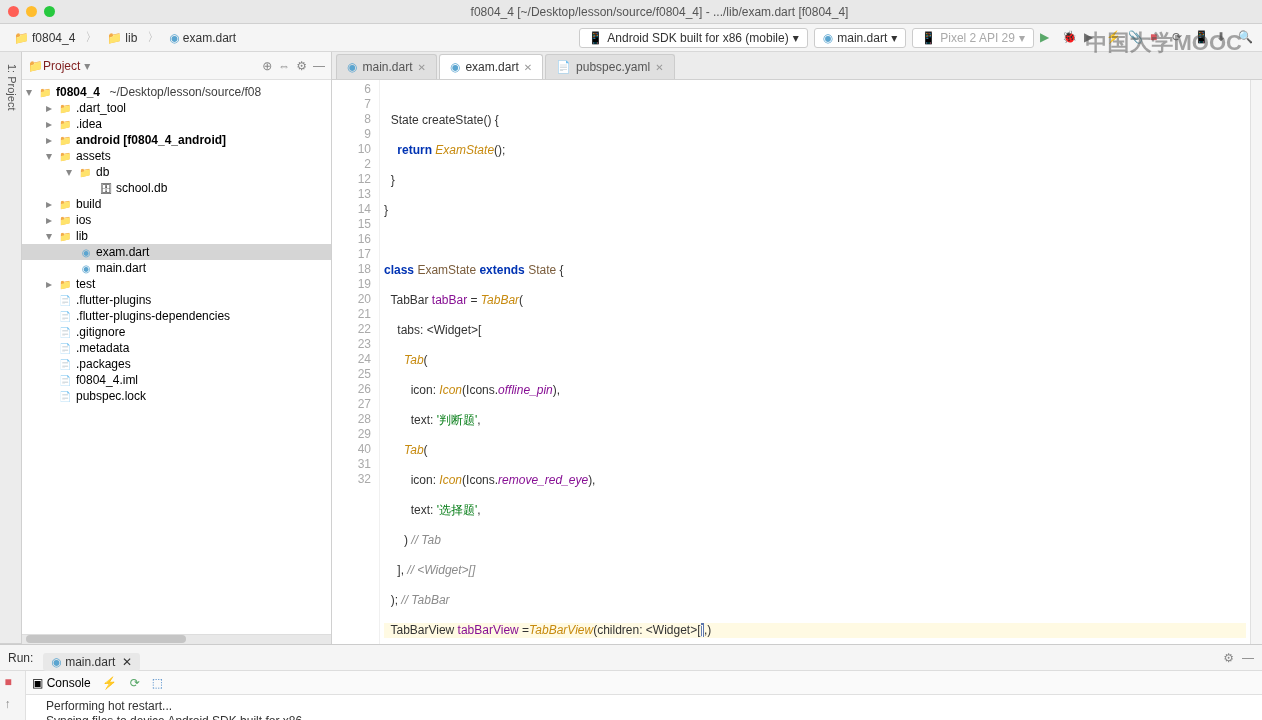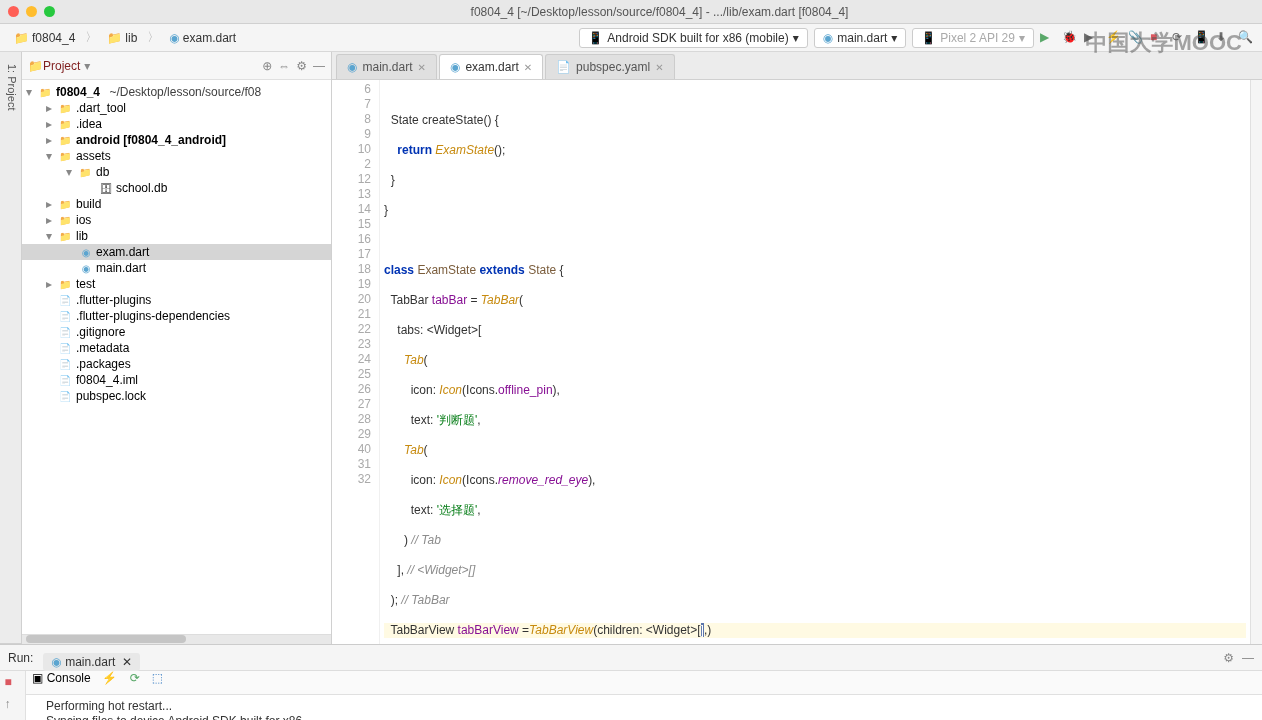--- a/index.html
+++ b/index.html
@@ -47,21 +47,21 @@
 .hl{background:#fffae3;}
 .right-gutter{width:12px;background:#f5f5f5;border-left:1px solid #e0e0e0;}
 .run-panel{height:220px;border-top:1px solid #ccc;background:#fff;display:flex;flex-direction:column;}
 .run-header{height:26px;display:flex;align-items:center;padding:0 8px;background:#f5f5f5;border-bottom:1px solid #ddd;}
 .run-header .label{color:#333;margin-right:10px;}
 .run-header .runfile{background:#e8e8e8;padding:2px 8px;border-radius:3px;color:#333;margin-top:8px;}
 .run-body{flex:1;display:flex;}
 .run-tools{width:26px;background:#f5f5f5;border-right:1px solid #e0e0e0;display:flex;flex-direction:column;align-items:center;padding:4px 0;gap:6px;}
 .run-tools span{width:16px;height:16px;color:#888;}
 .console-area{flex:1;display:flex;flex-direction:column;}
-.console-tabs{height:24px;display:flex;align-items:flex-start;padding:0 6px;border-bottom:1px solid #e0e0e0;gap:12px;background:#fafafa;}
+.console-tabs{height:24px;display:flex;align-items:center;padding:0 6px;border-bottom:1px solid #e0e0e0;gap:12px;background:#fafafa;}
 .console-body{flex:1;padding:4px 20px;font-family:"Menlo",monospace;font-size:12px;line-height:15px;color:#333;}
 .watermark{position:absolute;top:28px;right:20px;font-size:22px;font-weight:600;color:rgba(80,80,80,0.5);pointer-events:none;}
 .scroll-strip{height:10px;background:#e8e8e8;border-top:1px solid #ddd;}
 .scroll-thumb{height:8px;width:160px;background:#c5c5c5;border-radius:4px;margin-left:4px;}
 .tool-icon{width:16px;height:16px;display:inline-block;color:#6e6e6e;}
 </style>
 </head>
 <body>
 
 <div class="titlebar">
@@ -294,21 +294,21 @@
       <div class="code">
 <div>  State createState() {</div>
 <div>    <span class="kw">return</span> <span class="fn">ExamState</span>();</div>
 <div>  }</div>
 <div>}</div>
 <div></div>
 <div><span class="kw">class</span> <span class="cls">ExamState</span> <span class="kw">extends</span> <span class="cls">State</span> {</div>
 <div>  TabBar <span class="id-purple">tabBar</span> = <span class="fn">TabBar</span>(</div>
 <div>    tabs: &lt;Widget&gt;[</div>
 <div>      <span class="fn">Tab</span>(</div>
-<div>        icon: <span class="fn">Icon</span>(Icons.<span class="id-purple" style="">offline_pin</span>),</div>
+<div>        icon: <span class="fn">Icon</span>(Icons.<span class="id-purple" style="font-style:italic">offline_pin</span>),</div>
 <div>        text: <span class="str">'判断题'</span>,</div>
 <div>      <span class="fn">Tab</span>(</div>
 <div>        icon: <span class="fn">Icon</span>(Icons.<span class="id-purple" style="font-style:italic">remove_red_eye</span>),</div>
 <div>        text: <span class="str">'选择题'</span>,</div>
 <div>      ) <span class="com">// Tab</span></div>
 <div>    ], <span class="com">// &lt;Widget&gt;[]</span></div>
 <div>  ); <span class="com">// TabBar</span></div>
 <div class="hl">  TabBarView <span class="id-purple">tabBarView</span> =<span class="fn">TabBarView</span>(children: &lt;Widget&gt;[<span style="background:#5974ab;color:#fff">]</span>,)</div>
 
 

